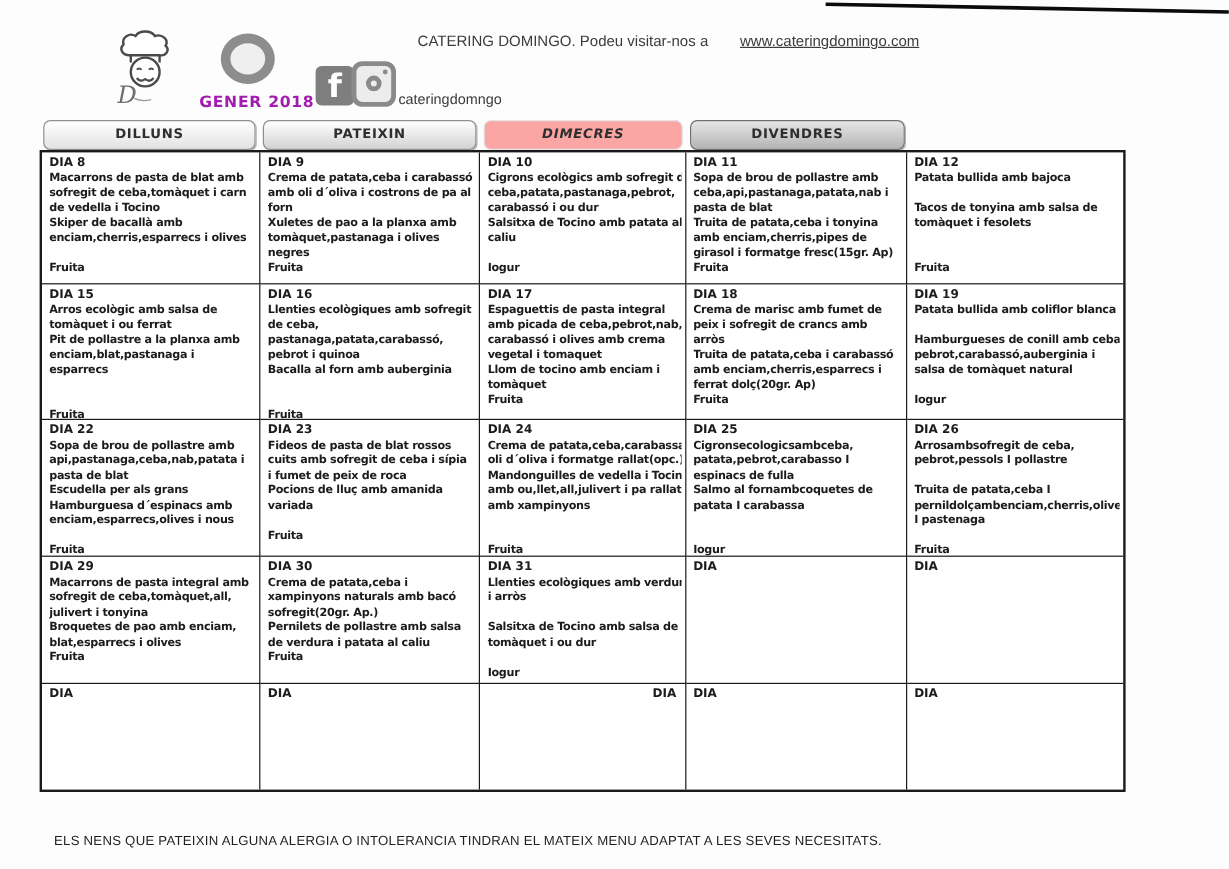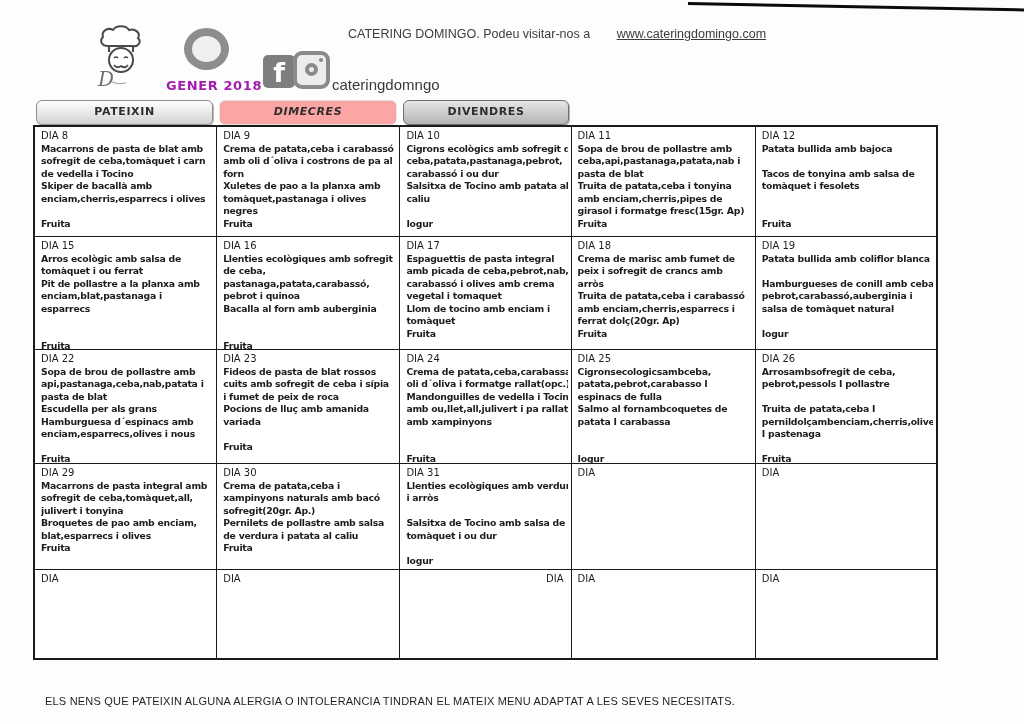--- a/index.html
+++ b/index.html
@@ -25,21 +25,21 @@
                  letter-spacing:0.6px; color:#a21caf; }
   .fb-icon { position:absolute; left:263px; top:55px; width:32px; height:33px;
              background:#7e7e7e; border-radius:5px; color:#fff; font-weight:bold;
              font-size:27px; text-align:center; line-height:36px; overflow:hidden; }
   .ig-icon { position:absolute; left:293px; top:51px; width:37px; height:38px;
              background:#ececec; border:4px solid #8a8a8a; border-radius:9px; }
   .ig-ring { position:absolute; left:8px; top:8px; width:13px; height:13px;
              border:4px solid #8a8a8a; border-radius:50%; }
   .ig-dot { position:absolute; right:3px; top:3px; width:4px; height:4px;
             background:#8a8a8a; border-radius:50%; }
-  .social-handle { position:absolute; left:332px; top:76px; font-size:15px; color:#3a3a3a;
+  .social-handle { position:absolute; left:332px; top:76px; font-size:12px; color:#3a3a3a;
                    font-family:"Liberation Sans", sans-serif; }
   .page-title { position:absolute; left:348px; top:27px; font-size:12.5px; color:#3c3c3c;
                 font-family:"Liberation Sans", sans-serif; }
   .page-title .link { text-decoration:underline;margin-left:23px; }
 
   
   .tabs { position:absolute; left:33px; top:100px; width:905px; height:25px;
           display:grid; grid-template-columns:183fr 184fr 172fr 185fr 181fr; }
   .day-tab { margin:0 3px; border:1px solid #8f8f8f; border-radius:6px;
              background:linear-gradient(#ffffff,#d2d2d2);
@@ -51,21 +51,21 @@
 
   
   .menu-grid { position:absolute; left:33px; top:125px; width:905px;
                border:2px solid #1a1a1a; background:#fff;
                display:grid; grid-template-columns:183fr 184fr 172fr 185fr 181fr;
                grid-template-rows:110px 113px 114px 106px 88px; }
   .cell { border-right:1.5px solid #1a1a1a; border-bottom:1.5px solid #1a1a1a;
           padding:3px 3px 0 6px; overflow:hidden; }
   .cell.col-4 { border-right:none; }
   .cell.row-4 { border-bottom:none; }
-  .day-label { font-size:10px; font-weight:normal; line-height:12.5px; }
+  .day-label { font-size:10px; font-weight:bold; line-height:12.5px; }
   .day-label.align-right { text-align:right; padding-right:4px; }
   .menu-line { font-size:9.3px; font-weight:bold; letter-spacing:-0.25px;
                line-height:12.5px; white-space:nowrap; overflow:hidden; }
 
   
   .footer-note { position:absolute; left:45px; top:663px; font-size:11px; color:#1f1f1f;
                  font-family:"Liberation Sans", sans-serif; letter-spacing:0.2px;margin-top:32px; }
 </style>
 </head>
 <body>
@@ -97,20 +97,21 @@
   <div class="ig-icon">
     <span class="ig-ring"></span>
     <span class="ig-dot"></span>
   </div>
 
   <div class="social-handle">cateringdomngo</div>
 
   <div class="page-title"><span>CATERING DOMINGO. Podeu visitar-nos a </span><span class="link">www.cateringdomingo.com</span></div>
 
   <div class="tabs">
+      <div class="day-tab day-tab-0">DILLUNS</div>
       <div class="day-tab day-tab-1">PATEIXIN</div>
       <div class="day-tab day-tab-2">DIMECRES</div>
       <div class="day-tab day-tab-4">DIVENDRES</div>
     </div>
 
   <div class="menu-grid">
       <div class="cell row-0 col-0">
         <div class="day-label">DIA 8</div>
         <div class="menu-line">Macarrons de pasta de blat amb</div>
         <div class="menu-line">sofregit de ceba,tomàquet i carn</div>

